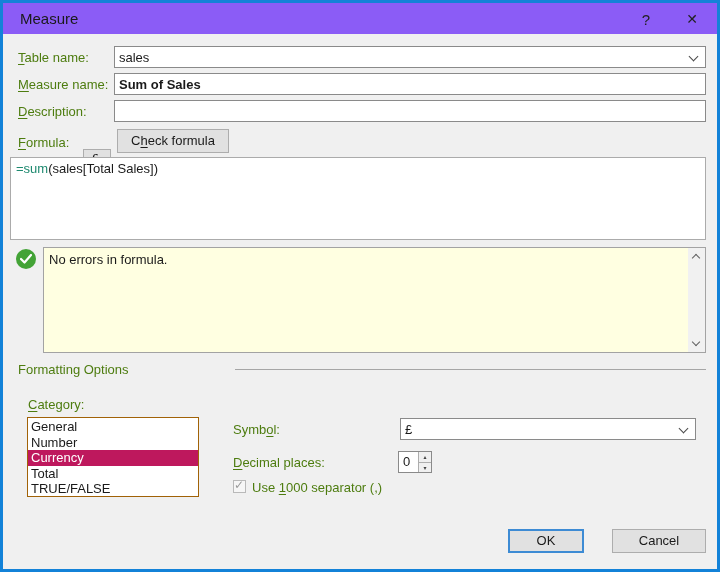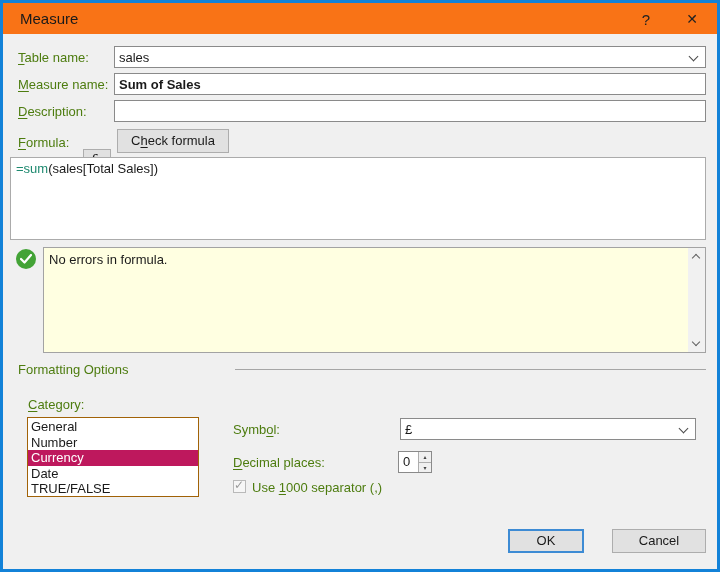--- a/index.html
+++ b/index.html
@@ -2,21 +2,21 @@
 <html><head>
 <meta charset="utf-8">
 <style>
   * { margin:0; padding:0; box-sizing:border-box; }
   html,body { width:720px; height:572px; }
   body { font-family:"Liberation Sans", sans-serif; font-size:13px; color:#1a1a1a; background:#fff; }
 
   .dialog { position:relative; width:720px; height:572px; background:#F0F0F0;
             box-shadow: inset 0 0 0 3px #1382D8; overflow:hidden; }
 
-  .titlebar { position:absolute; left:3px; top:3px; right:3px; height:31px; background:#f97316; }
+  .titlebar { position:absolute; left:3px; top:3px; right:3px; height:31px; background:#8b5cf6; }
   .title-text { position:absolute; left:17px; top:7px; font-size:15px; color:#1a1a1a; }
   .cap-btn { position:absolute; top:4px; width:30px; height:25px; text-align:center;
              line-height:25px; font-size:15px; color:#222; cursor:default; }
   .cap-help { left:628px; }
   .cap-close { left:674px; font-size:14px; }
 
   .lbl { position:absolute; color:#4d7c0f; white-space:nowrap; }
   u { text-underline-offset:2px; }
 
   .txt, .combo { position:absolute; background:#fff; border:1px solid #8A8A8A; height:22px; }
@@ -124,21 +124,21 @@
   </div>
 
   <div class="lbl" style="left:18px; top:362px;">Formatting Options</div>
   <div class="section-line"></div>
 
   <div class="lbl" style="left:28px; top:397px;"><u>C</u>ategory:</div>
   <div class="listbox">
       <div class="lb-item">General</div>
       <div class="lb-item">Number</div>
       <div class="lb-item selected">Currency</div>
-      <div class="lb-item">Date</div>
+      <div class="lb-item">Total</div>
       <div class="lb-item">TRUE/FALSE</div>
     </div>
 
   <div class="lbl" style="left:233px; top:422px;">Symb<u>o</u>l:</div>
   <div class="combo" style="left:400px; top:418px; width:296px;">
     <span>£</span>
     <span class="chev-dn"></span>
   </div>
 
   <div class="lbl" style="left:233px; top:455px;"><u>D</u>ecimal places:</div>

